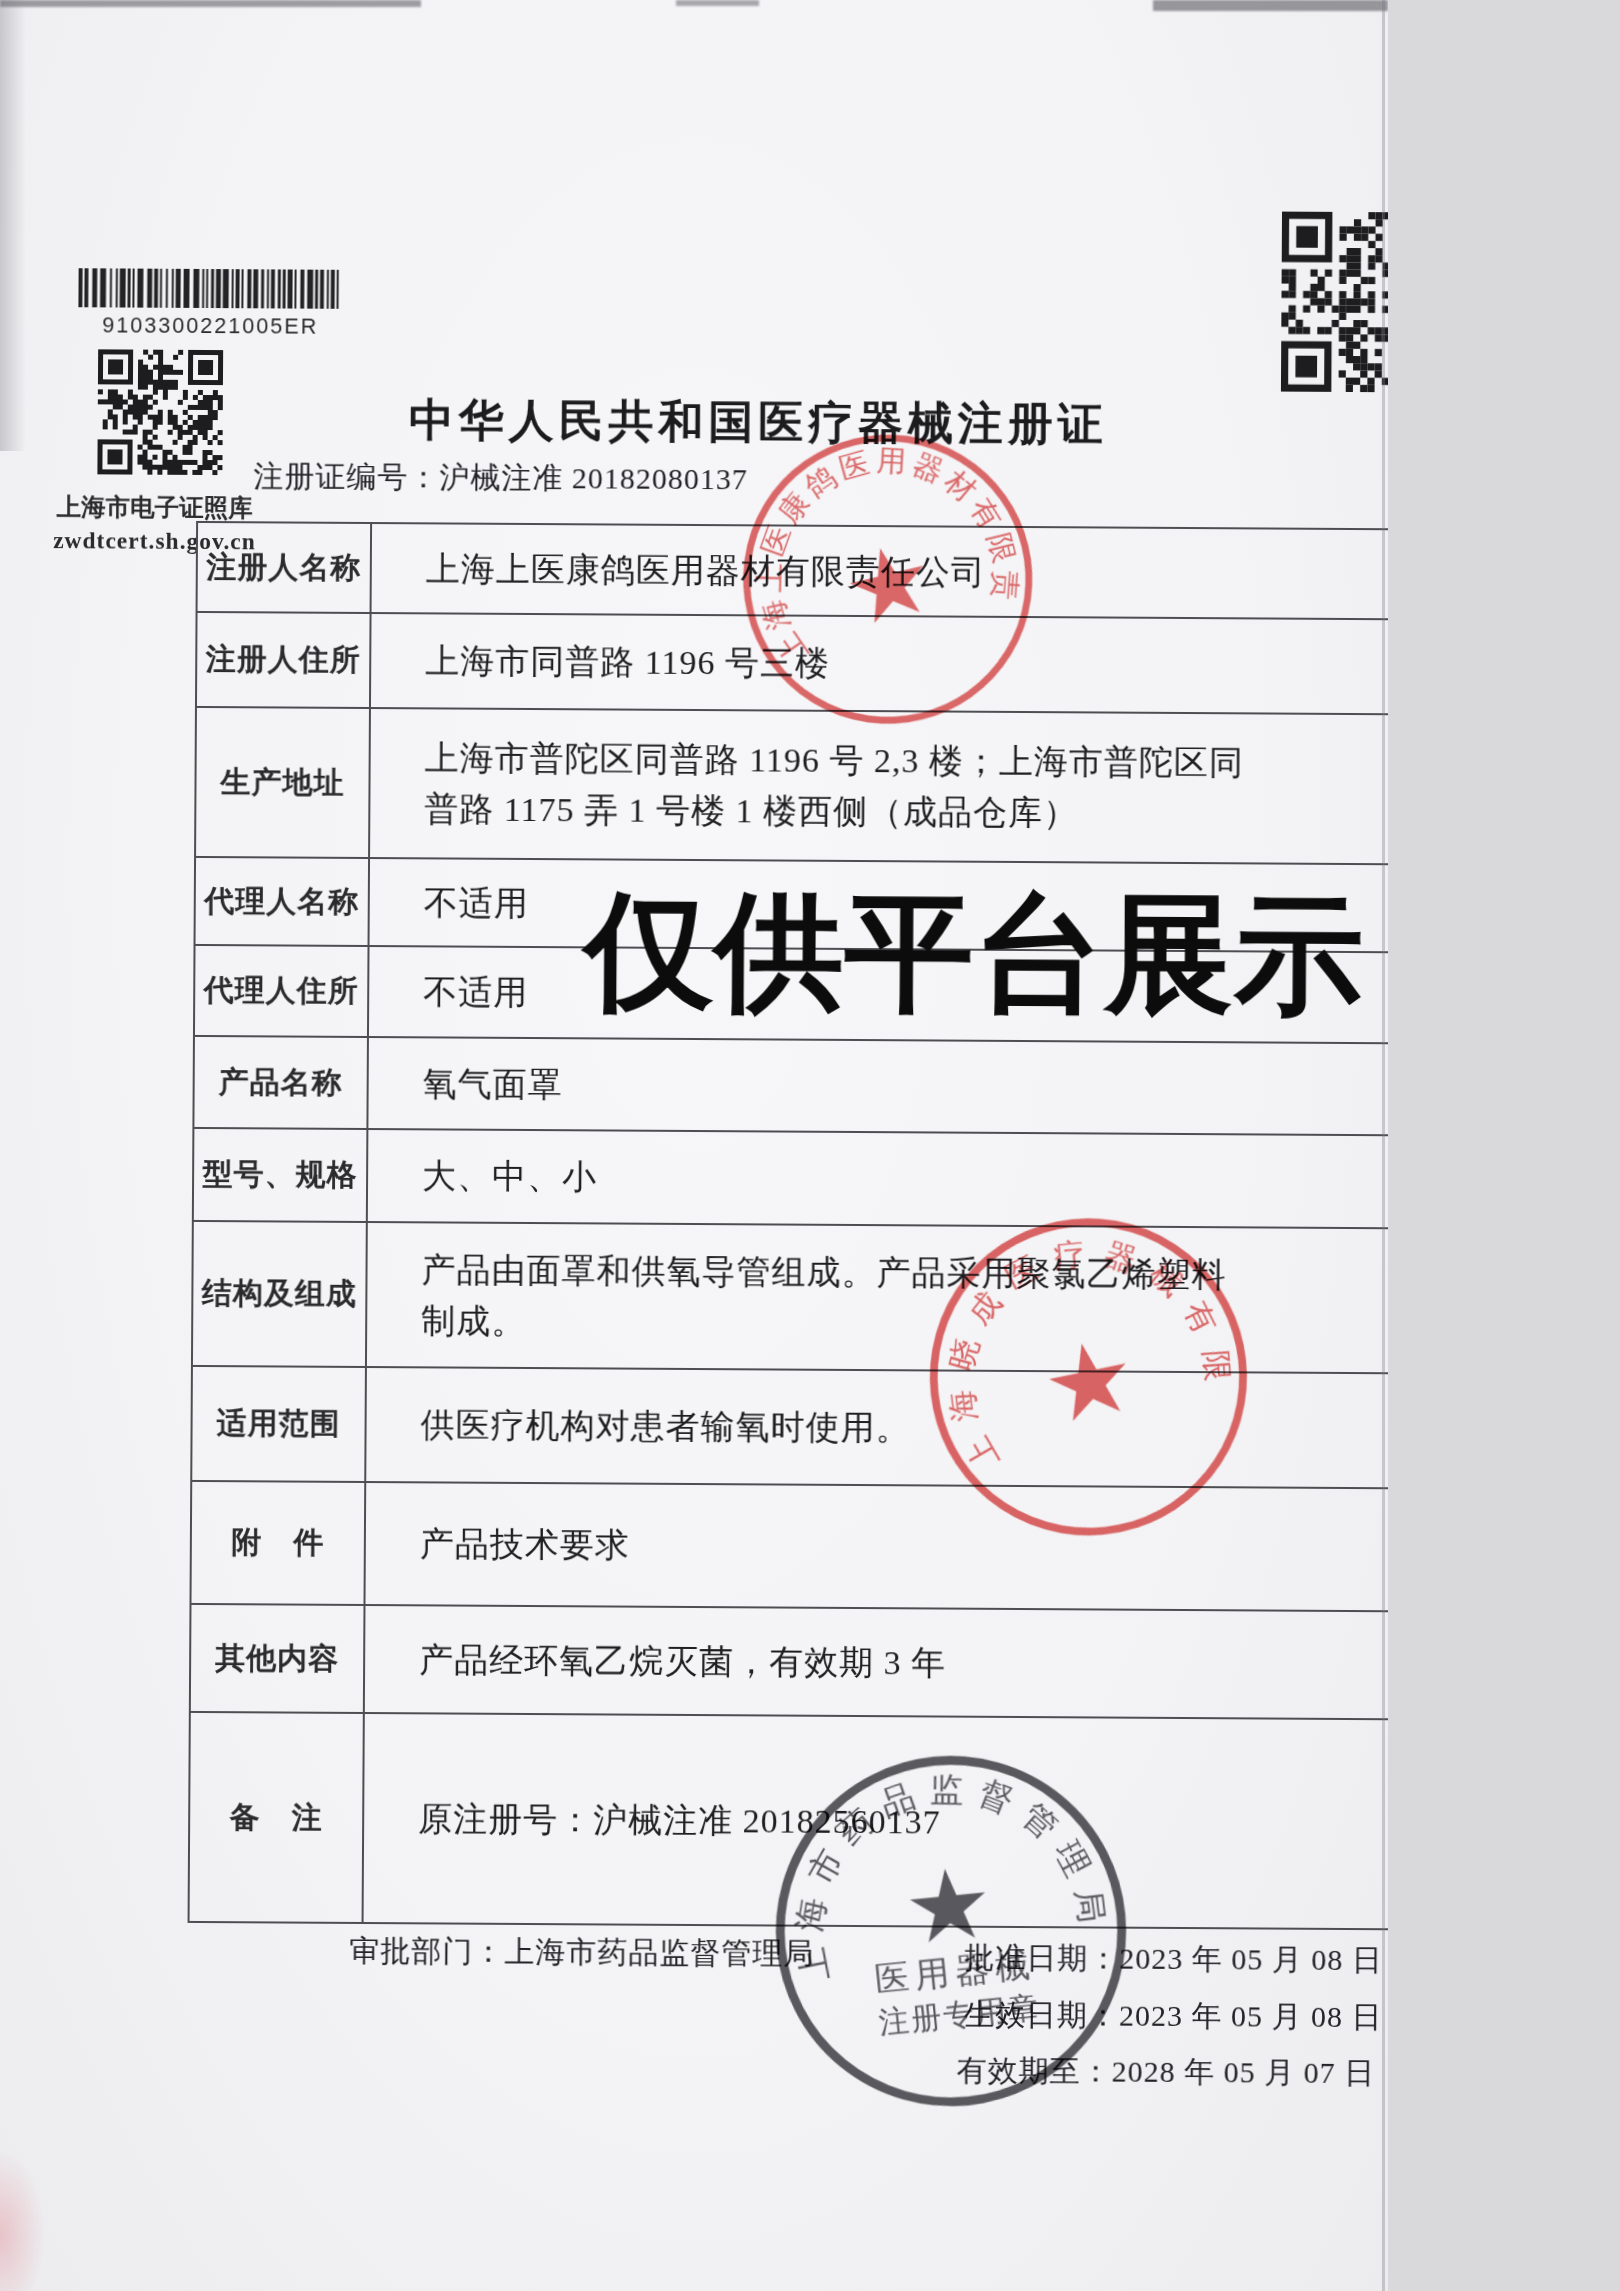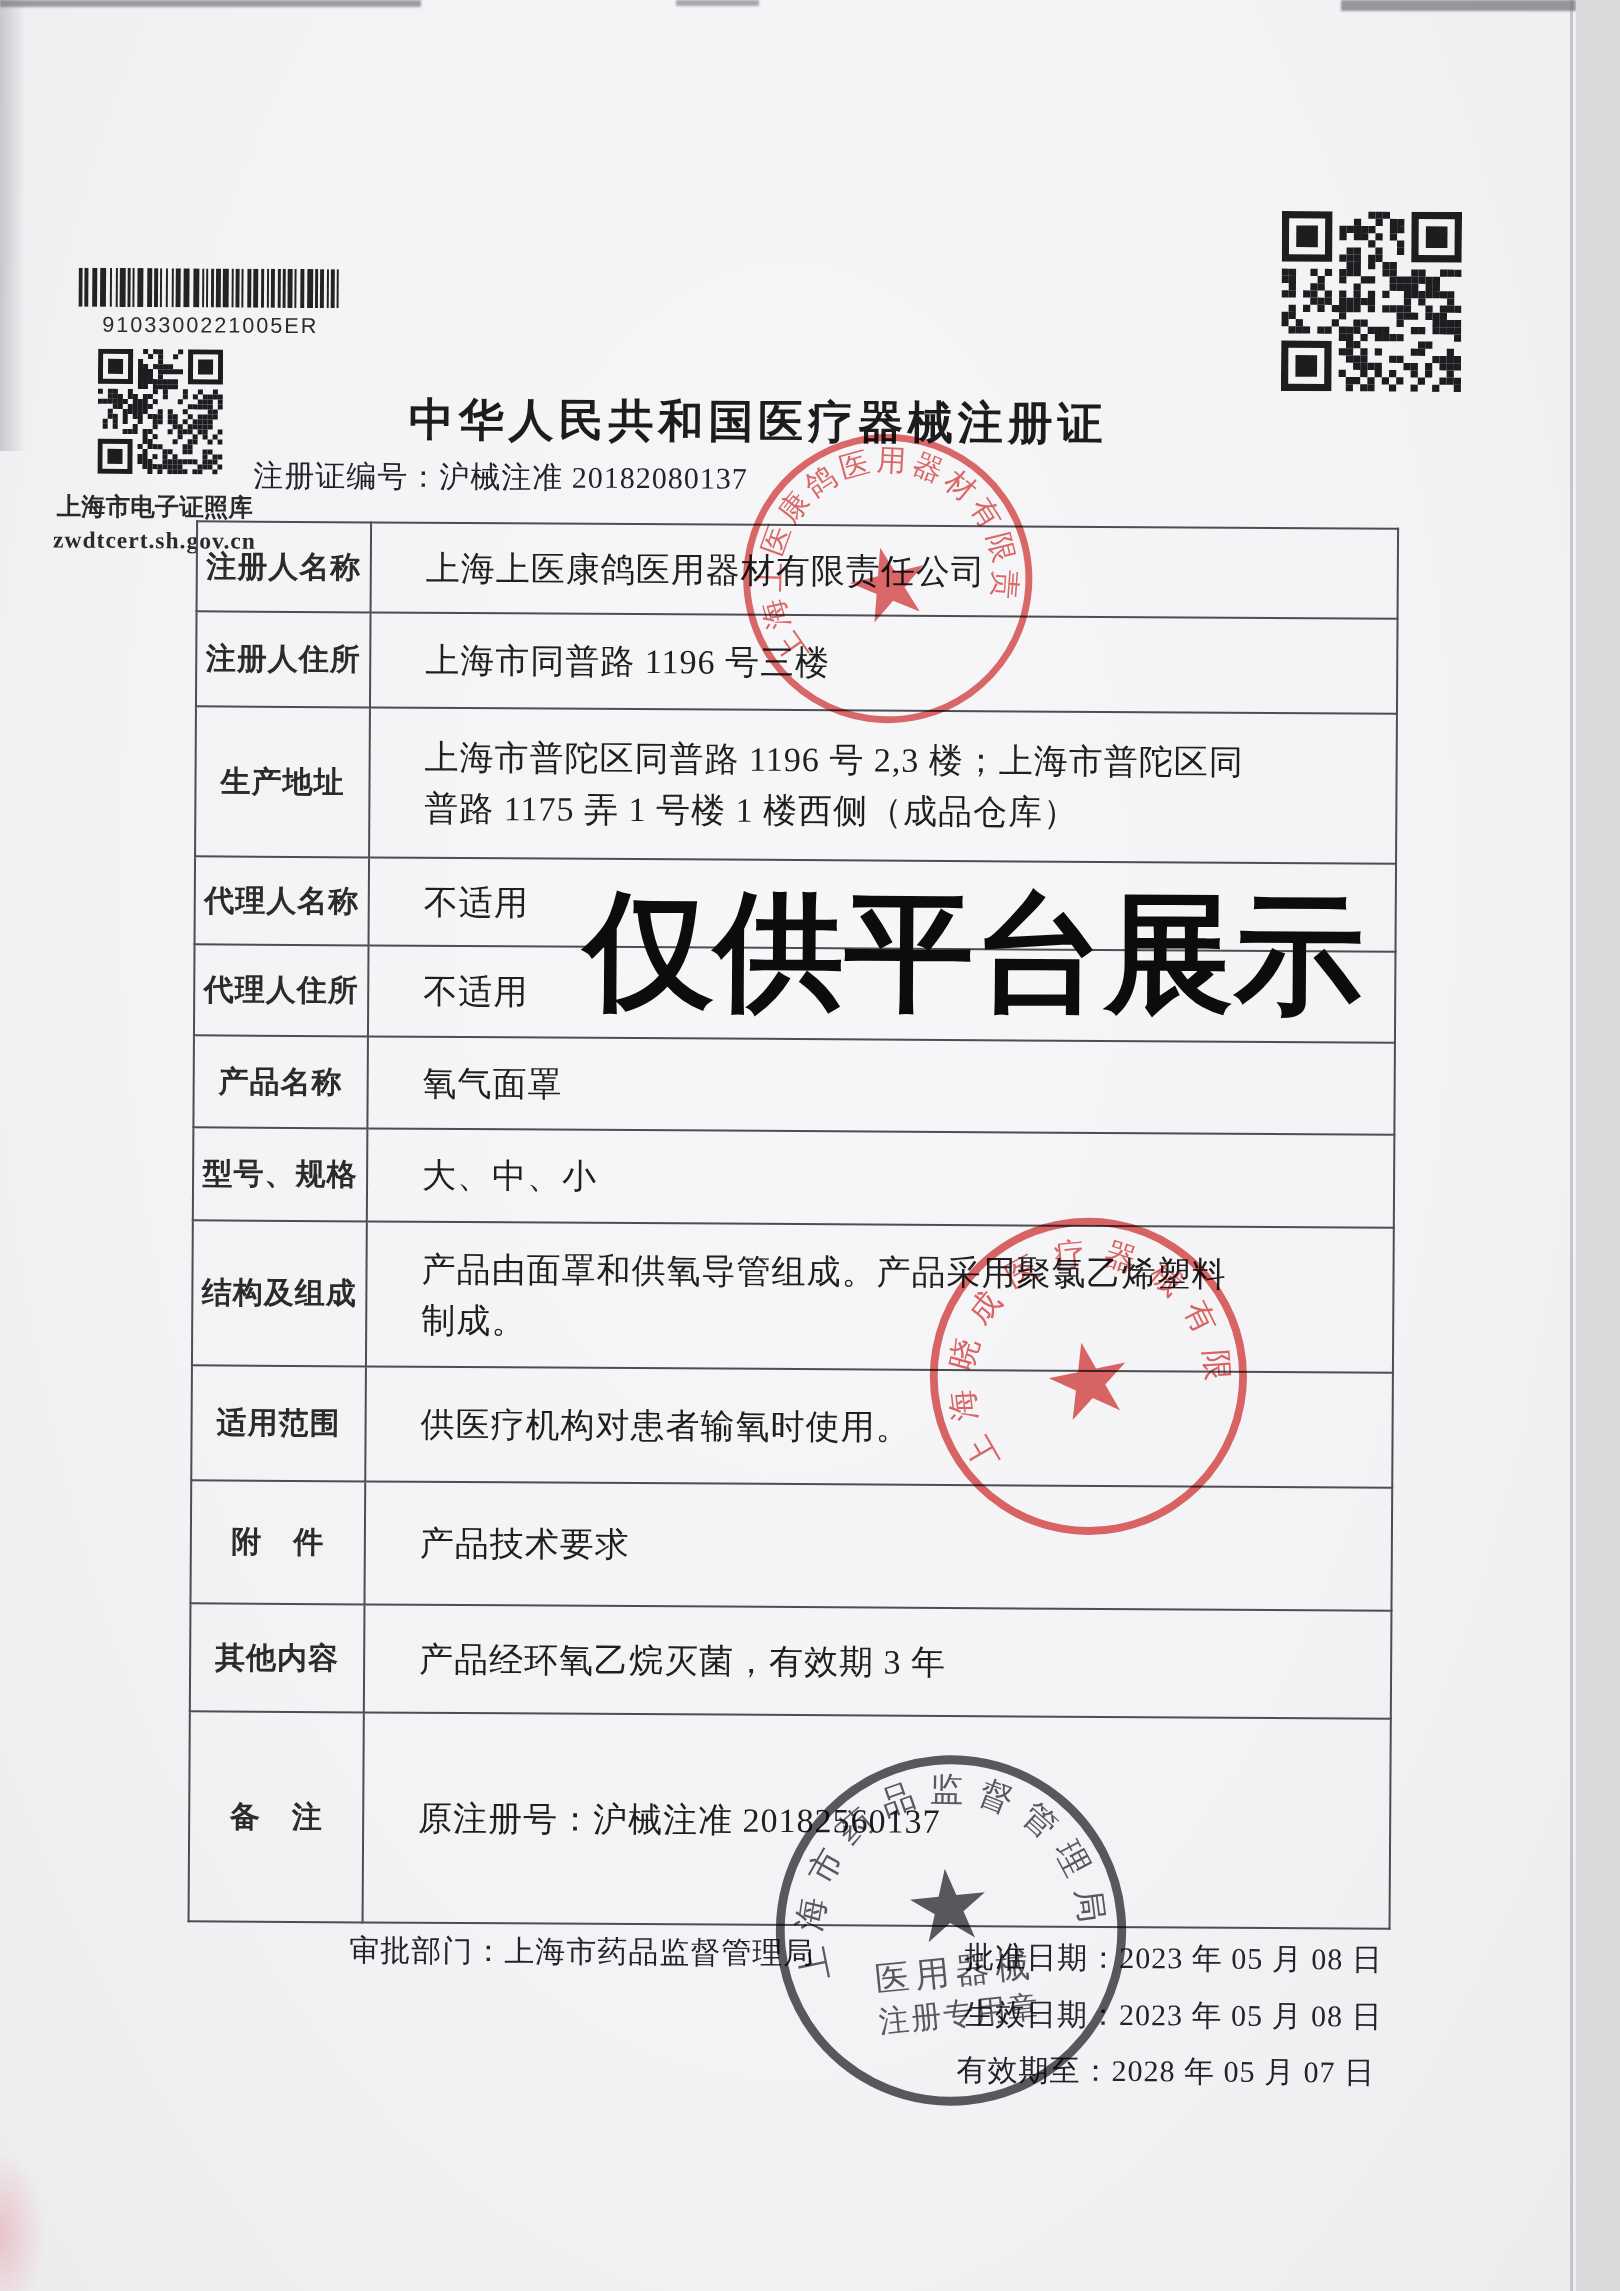--- a/index.html
+++ b/index.html
@@ -1,16 +1,16 @@
 <!DOCTYPE html>
 <html><head>
 <meta charset="utf-8">
 <style>
   html,body{margin:0;padding:0;background:#d9d8da;}
-  .page{position:relative;width:1576px;height:2292px;overflow:hidden;
+  .page{position:relative;width:1388px;height:2292px;overflow:hidden;
         background:radial-gradient(ellipse at 50% 38%, #f7f6f8 0%, #f3f2f4 60%, #ecebee 100%);
         font-family:"Liberation Serif",serif;color:#1f1f22;}
   .tilt{position:absolute;inset:0;transform:rotate(.35deg);transform-origin:50% 45%;}
 
   
   .barcode{position:absolute;left:74px;top:272px;width:267px;height:39px;}
   .barcode svg{width:100%;height:100%;}
   .barcode-label{position:absolute;left:59px;top:316px;width:294px;text-align:center;
         font-family:"Liberation Sans",sans-serif;font-size:21.6px;letter-spacing:2px;color:#2a2a2d;}
   .qr{position:absolute;}

